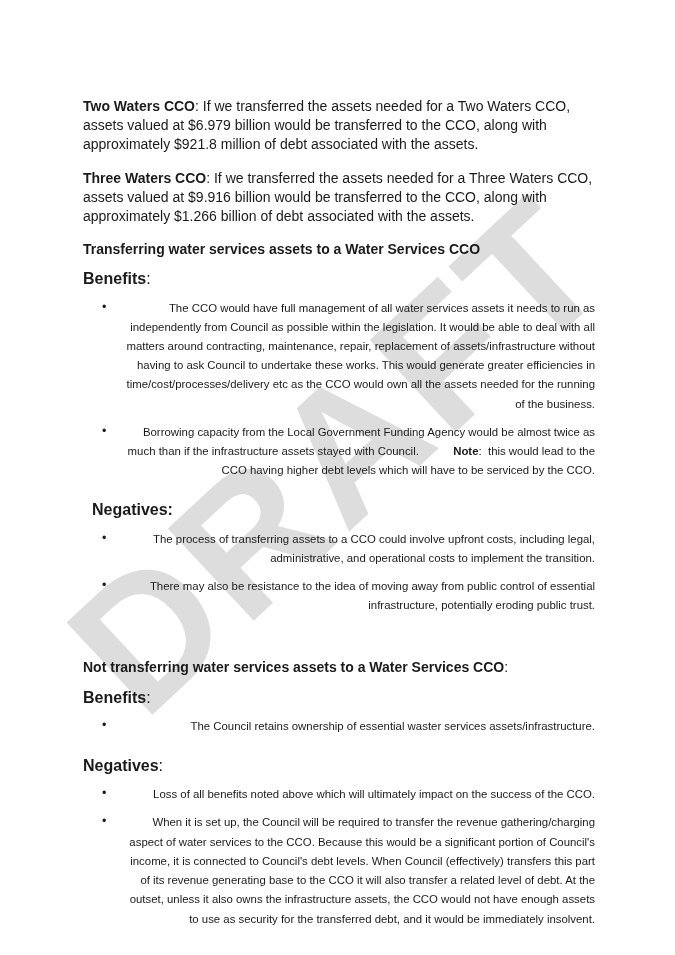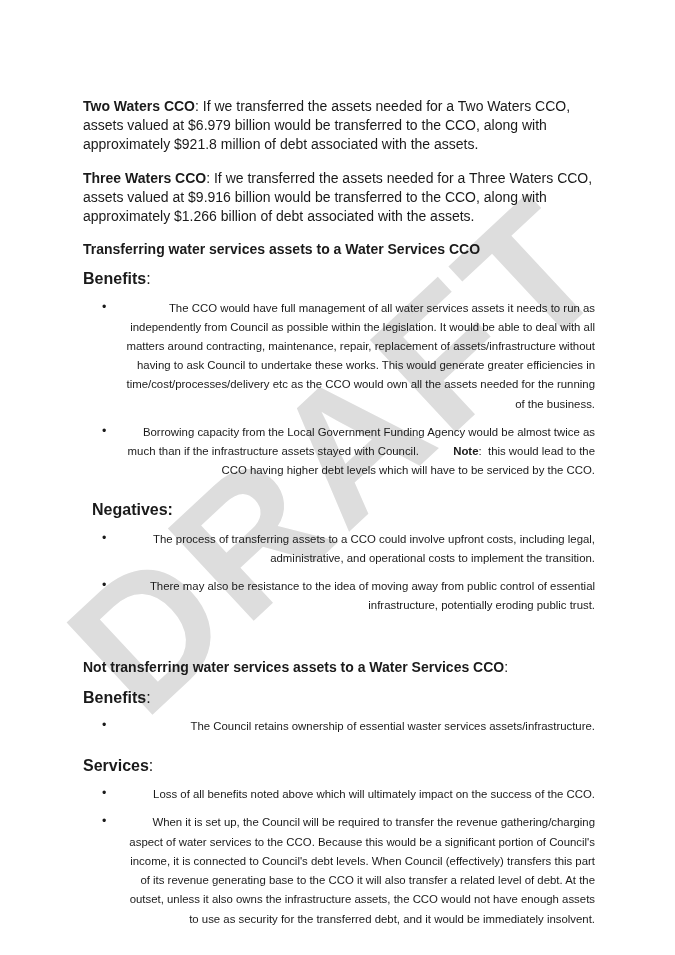--- a/index.html
+++ b/index.html
@@ -160,21 +160,21 @@
     <span>Benefits</span><span class="tail">:</span>
   </p>
 
   <ul class="bullets">
     <li>The Council retains ownership of essential waster services assets/infrastructure.</li>
   </ul>
 
   <div class="block-gap"></div>
 
   <p class="sub-label">
-    <span>Services</span><span class="tail">:</span>
+    <span>Negatives</span><span class="tail">:</span>
   </p>
 
   <ul class="bullets">
     <li>Loss of all benefits noted above which will ultimately impact on the success of the CCO.</li>
     <li>When it is set up, the Council will be required to transfer the revenue gathering/charging aspect of water services to the CCO. Because this would be a significant portion of Council's income, it is connected to Council's debt levels. When Council (effectively) transfers this part of its revenue generating base to the CCO it will also transfer a related level of debt. At the outset, unless it also owns the infrastructure assets, the CCO would not have enough assets to use as security for the transferred debt, and it would be immediately insolvent.</li>
   </ul>
 
 </div>
 
 </body></html>

